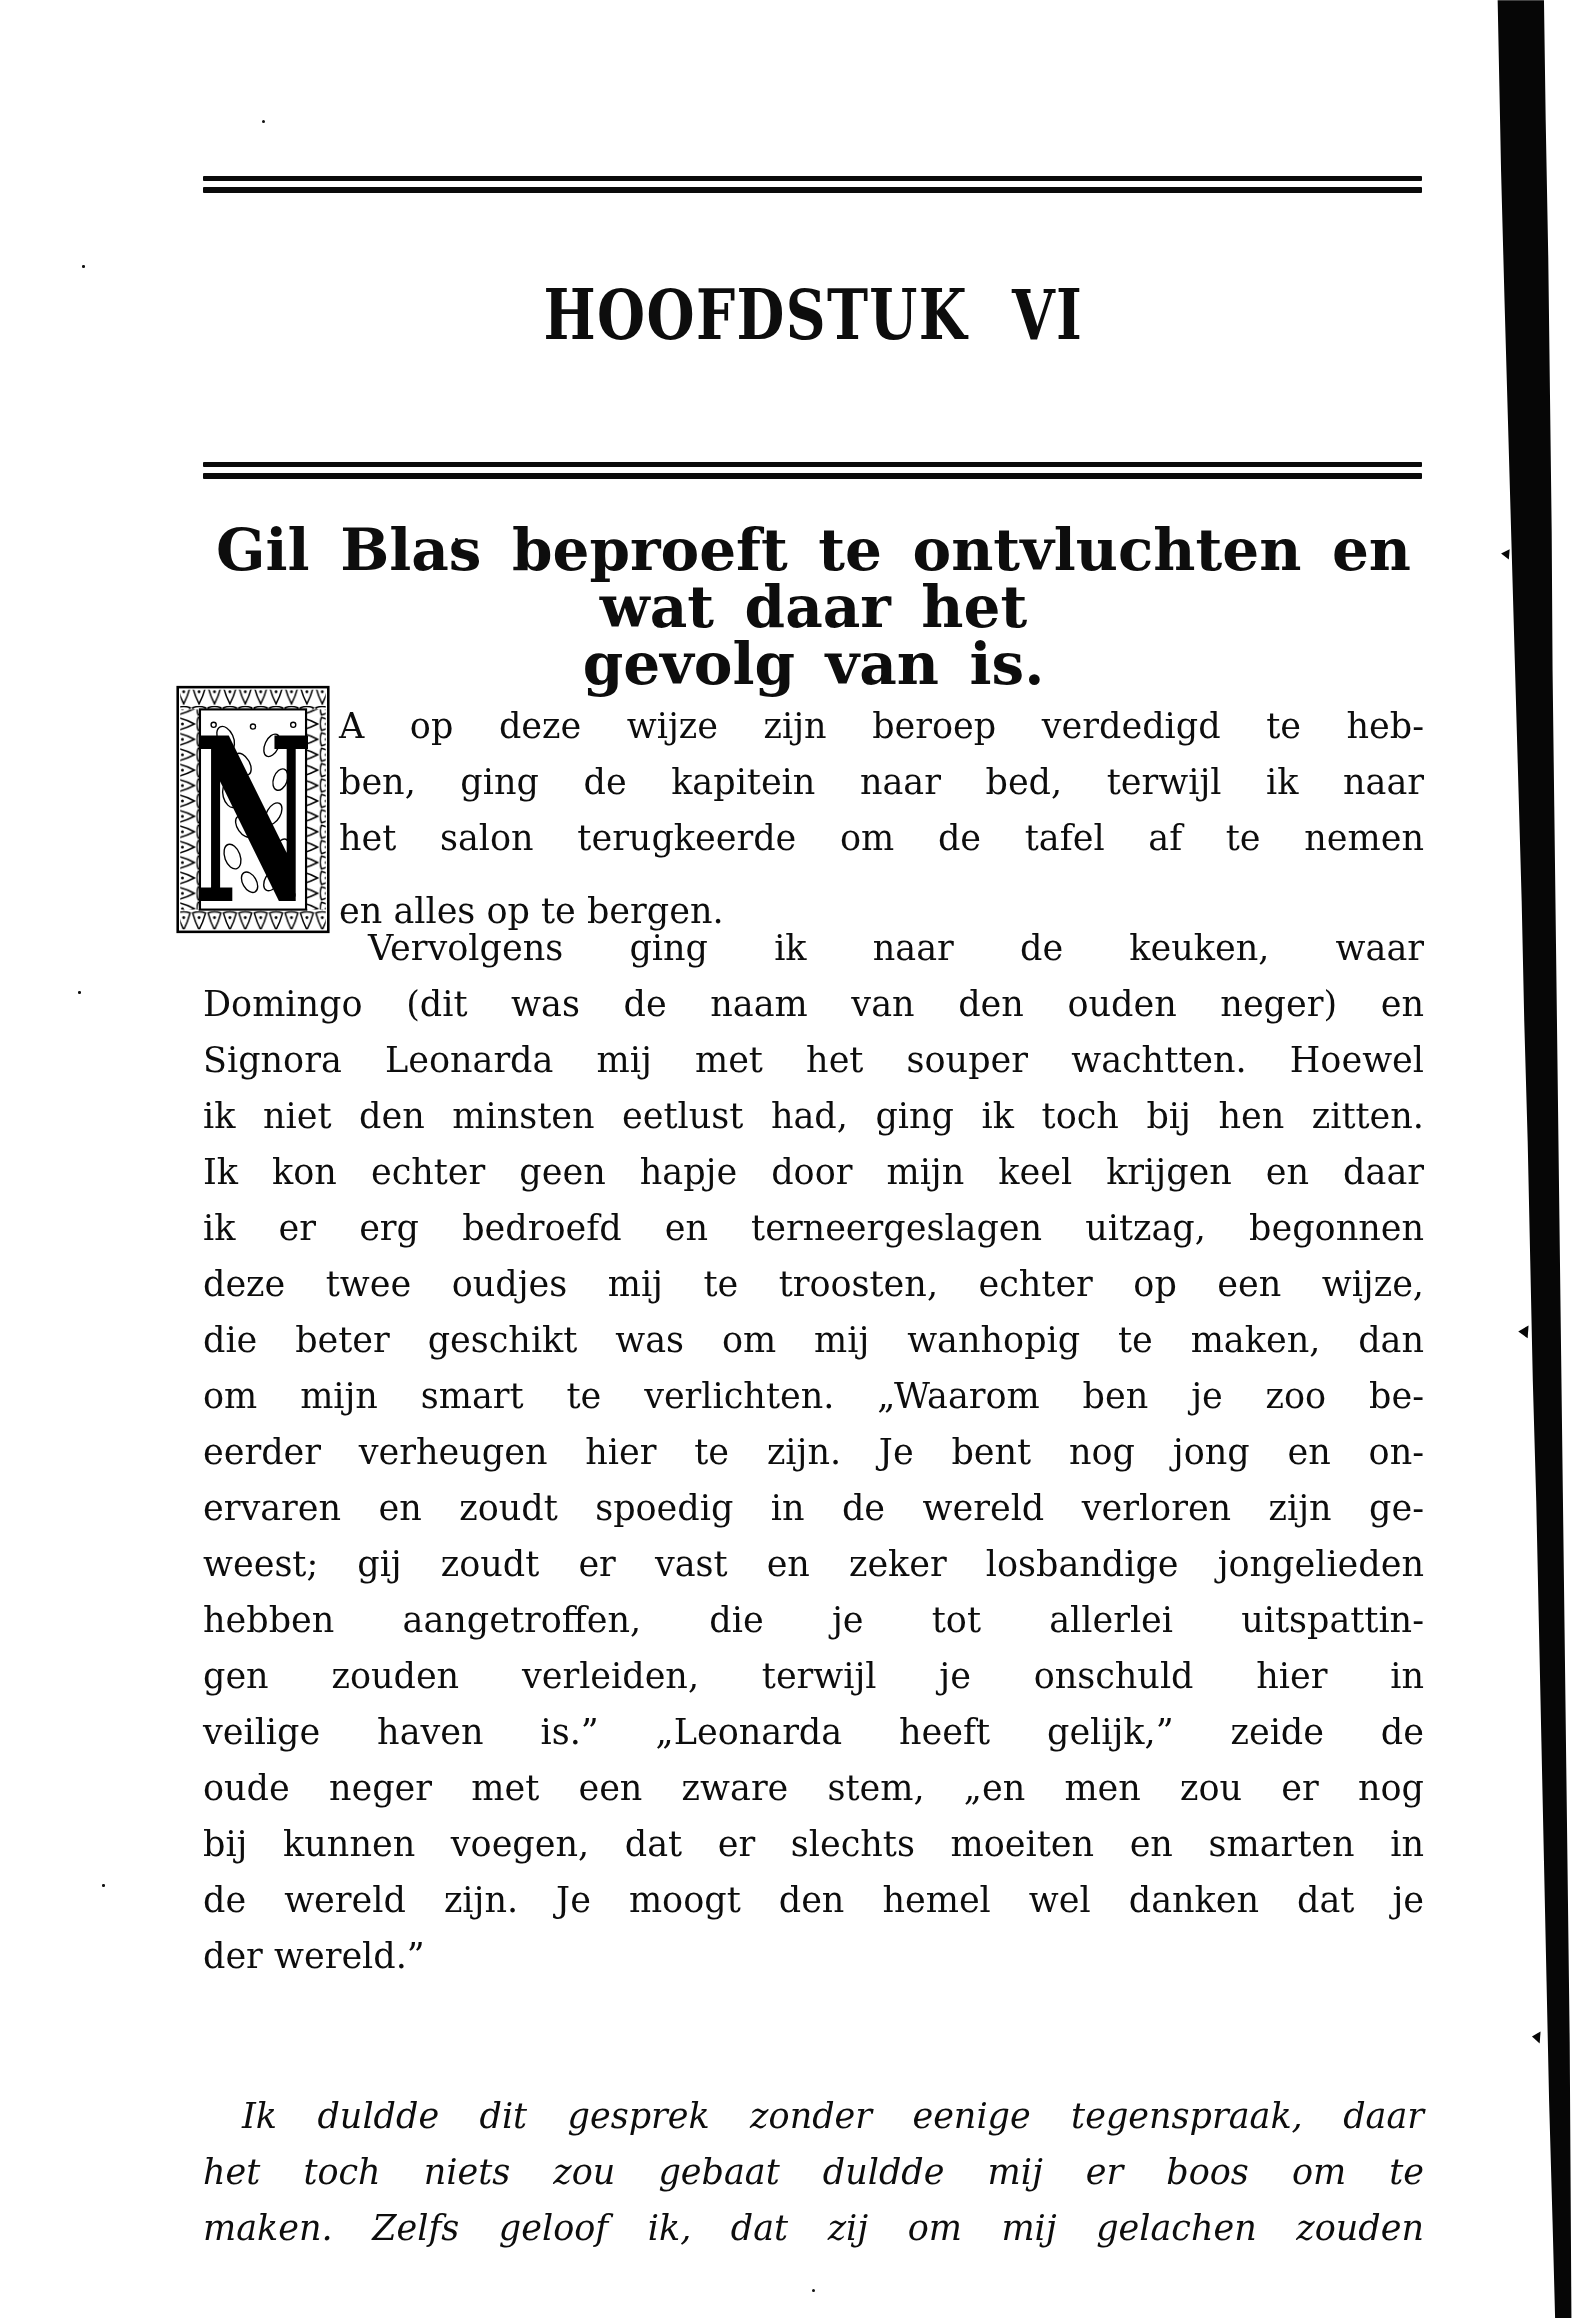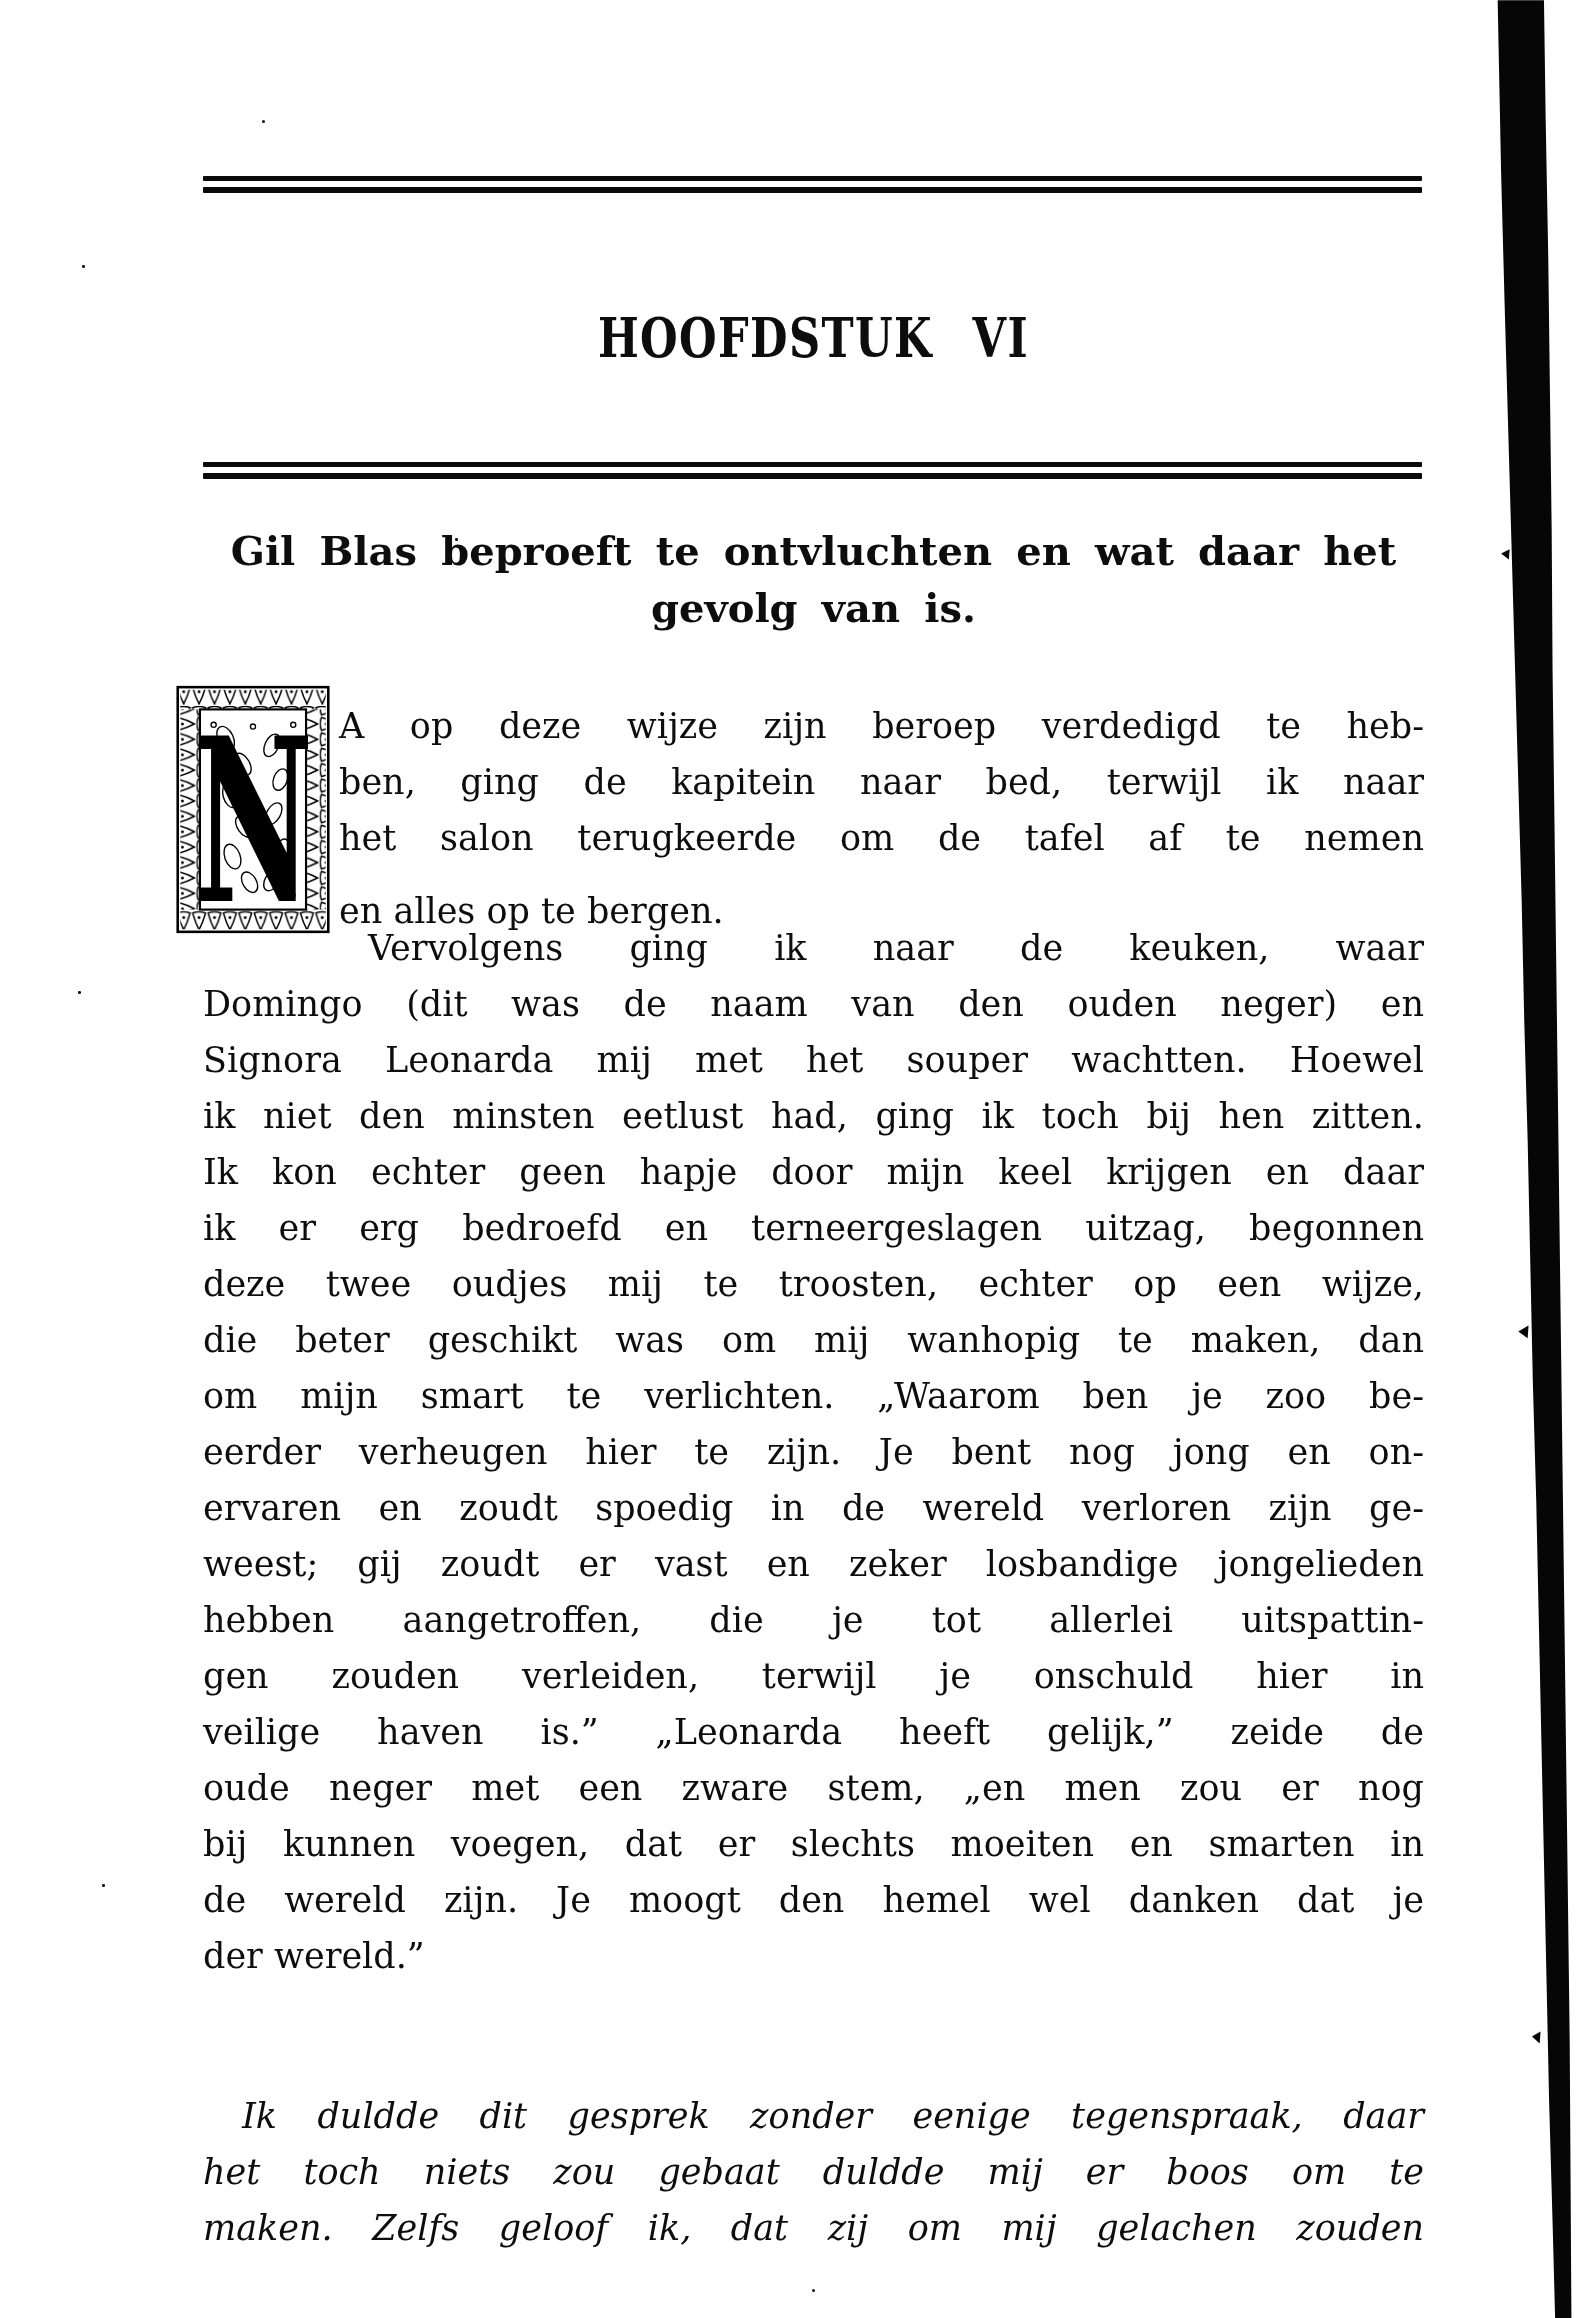--- a/index.html
+++ b/index.html
@@ -14,30 +14,30 @@
   
   .double-rule{position:absolute;left:203px;width:1219px;}
   .double-rule .bar{background:#0a0a0a;border-radius:0.9px;}
   .double-rule .bar.b1{height:5.1px;}
   .double-rule .bar.b2{height:6px;margin-top:6px;}
   .rule-top{top:176px;}
   .rule-mid{top:462px;}
 
   
   .chapter-title{
-    position:absolute;left:203px;top:304px;width:1221px;
-    text-align:center;font-weight:bold;font-size:54px;line-height:69px;
+    position:absolute;left:203px;top:280px;width:1221px;
+    text-align:center;font-weight:bold;font-size:69px;line-height:69px;
     letter-spacing:1.7px;white-space:nowrap;
   }
   .chapter-title .squeeze{display:inline-block;transform:scaleX(0.8);transform-origin:50% 50%;word-spacing:29px;}
 
   
   .subtitle{
     position:absolute;left:203px;top:522px;width:1221px;
-    text-align:center;font-weight:bold;font-size:40px;line-height:57px;
+    text-align:center;font-weight:bold;font-size:58px;line-height:57px;
     word-spacing:10.3px;
   }
 
   
   .dropcap{position:absolute;left:176px;top:685px;}
 
   
   .textline{
     font-size:35px;line-height:56px;
     text-align:justify;text-align-last:justify;

